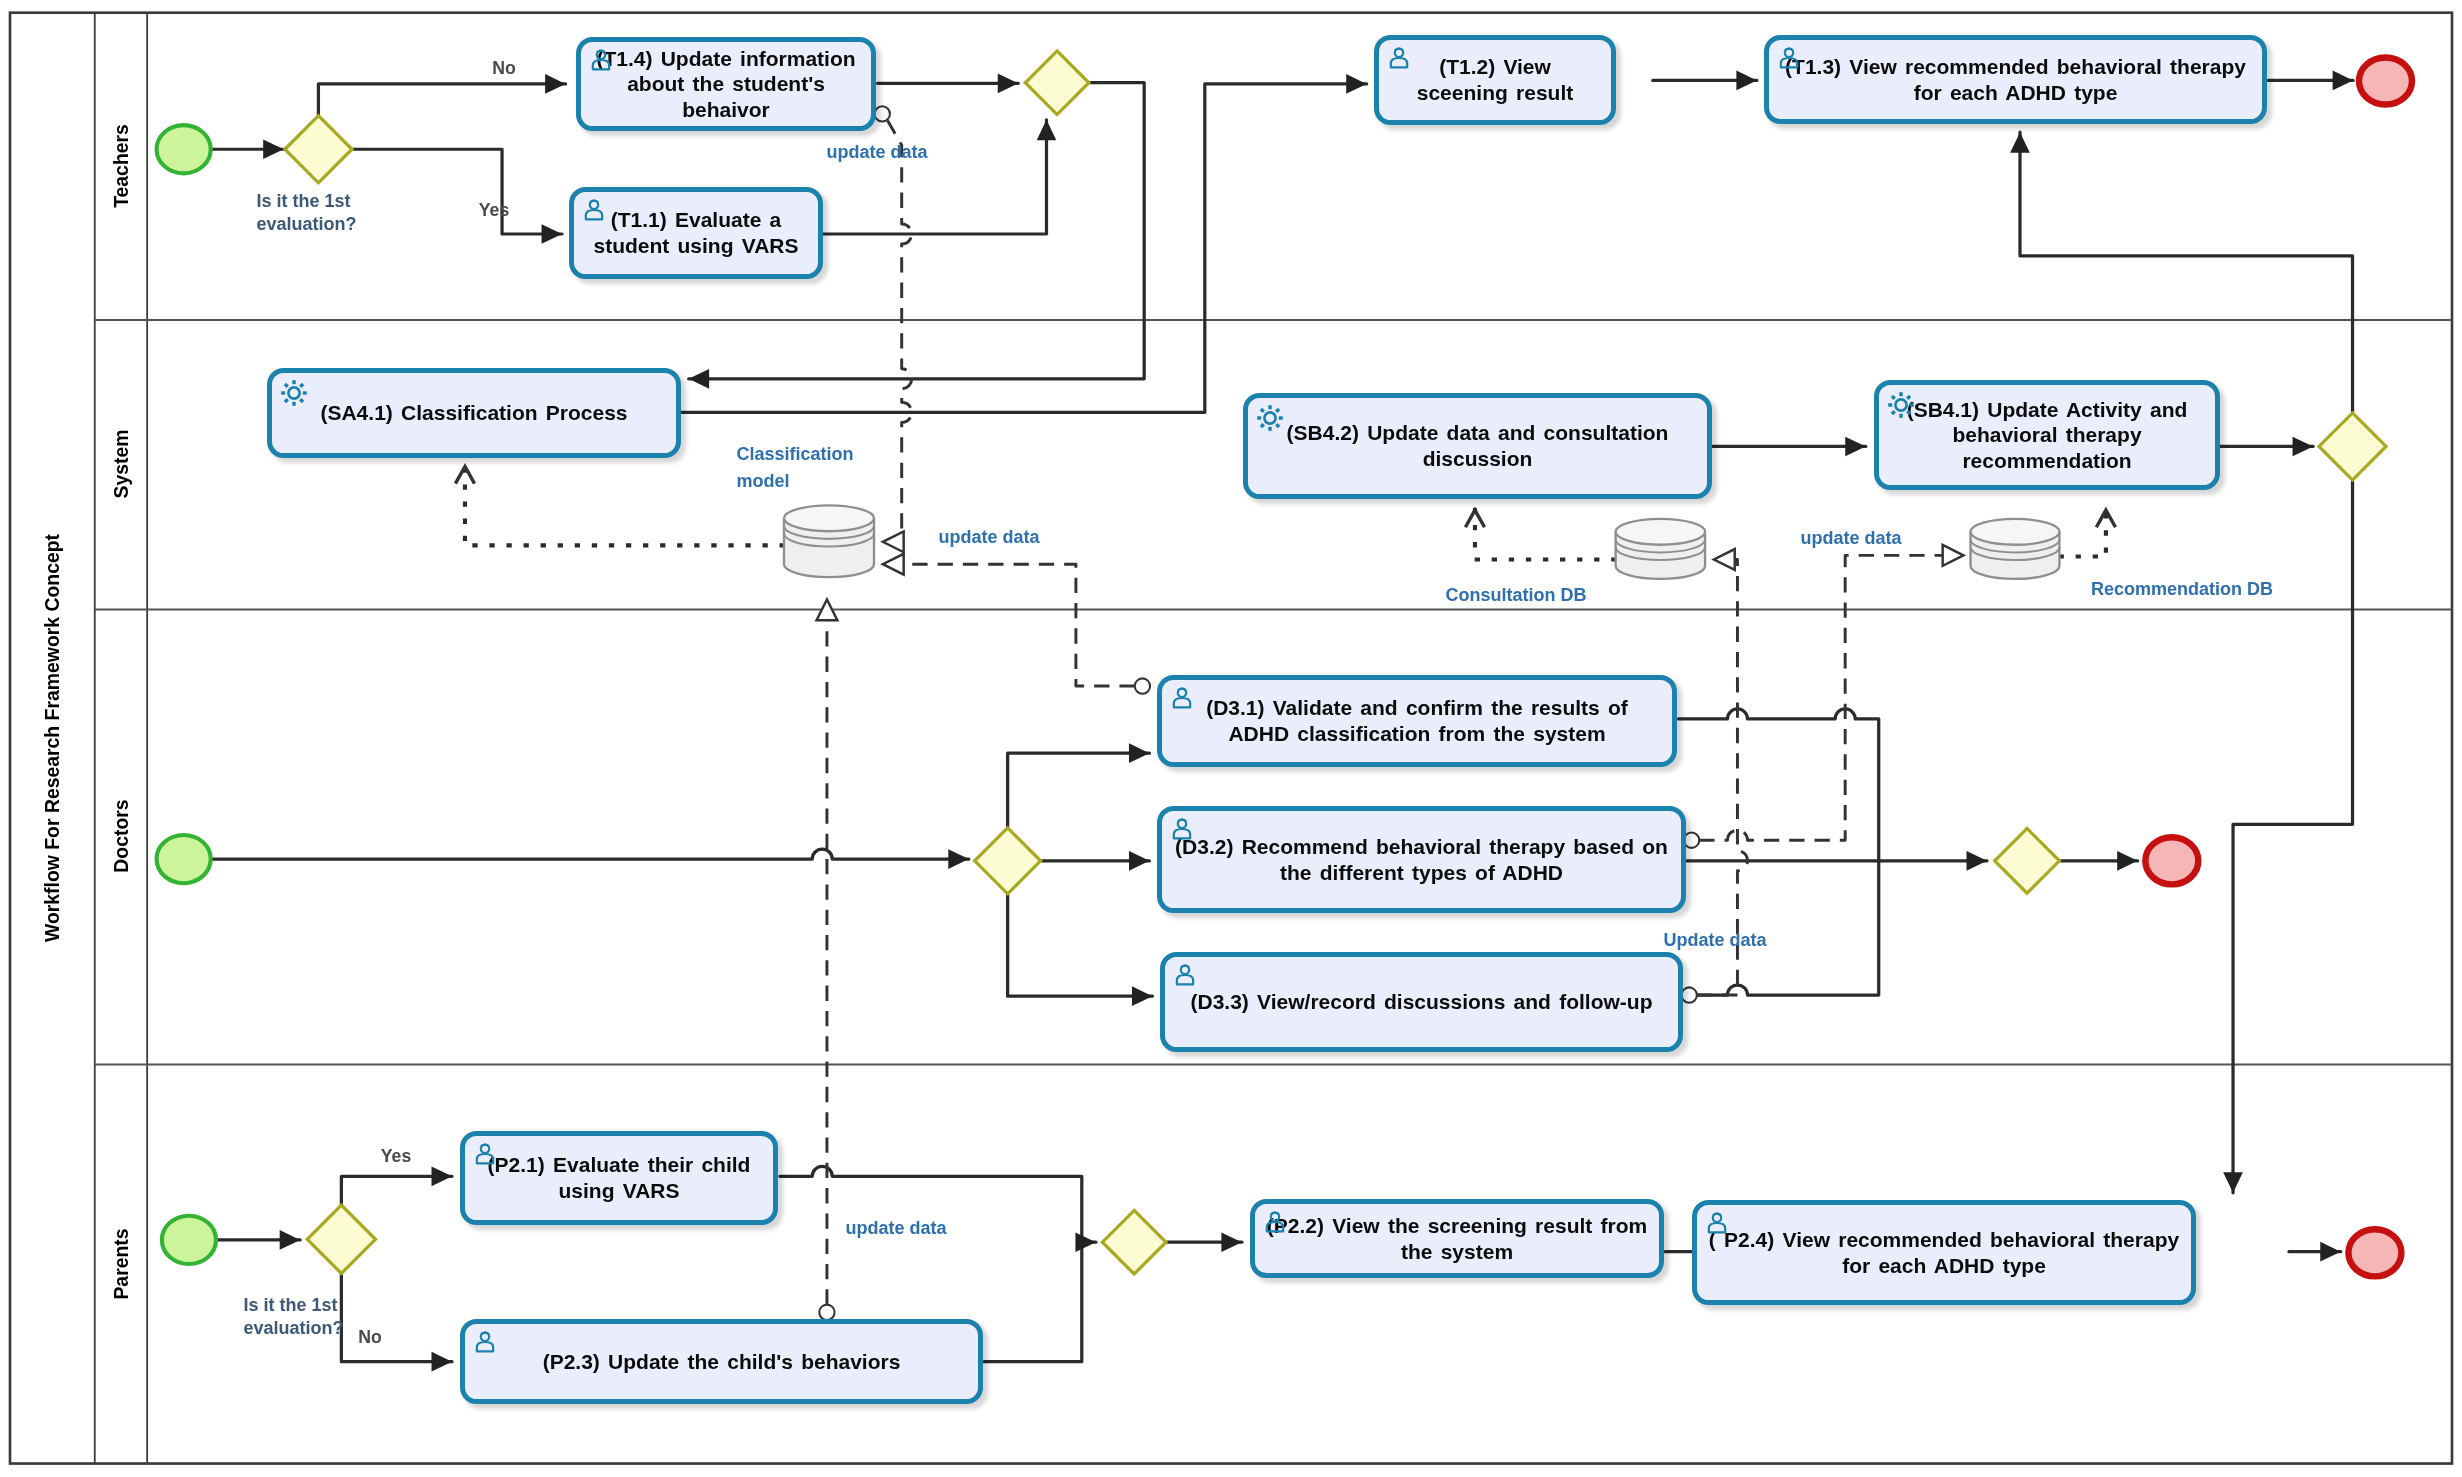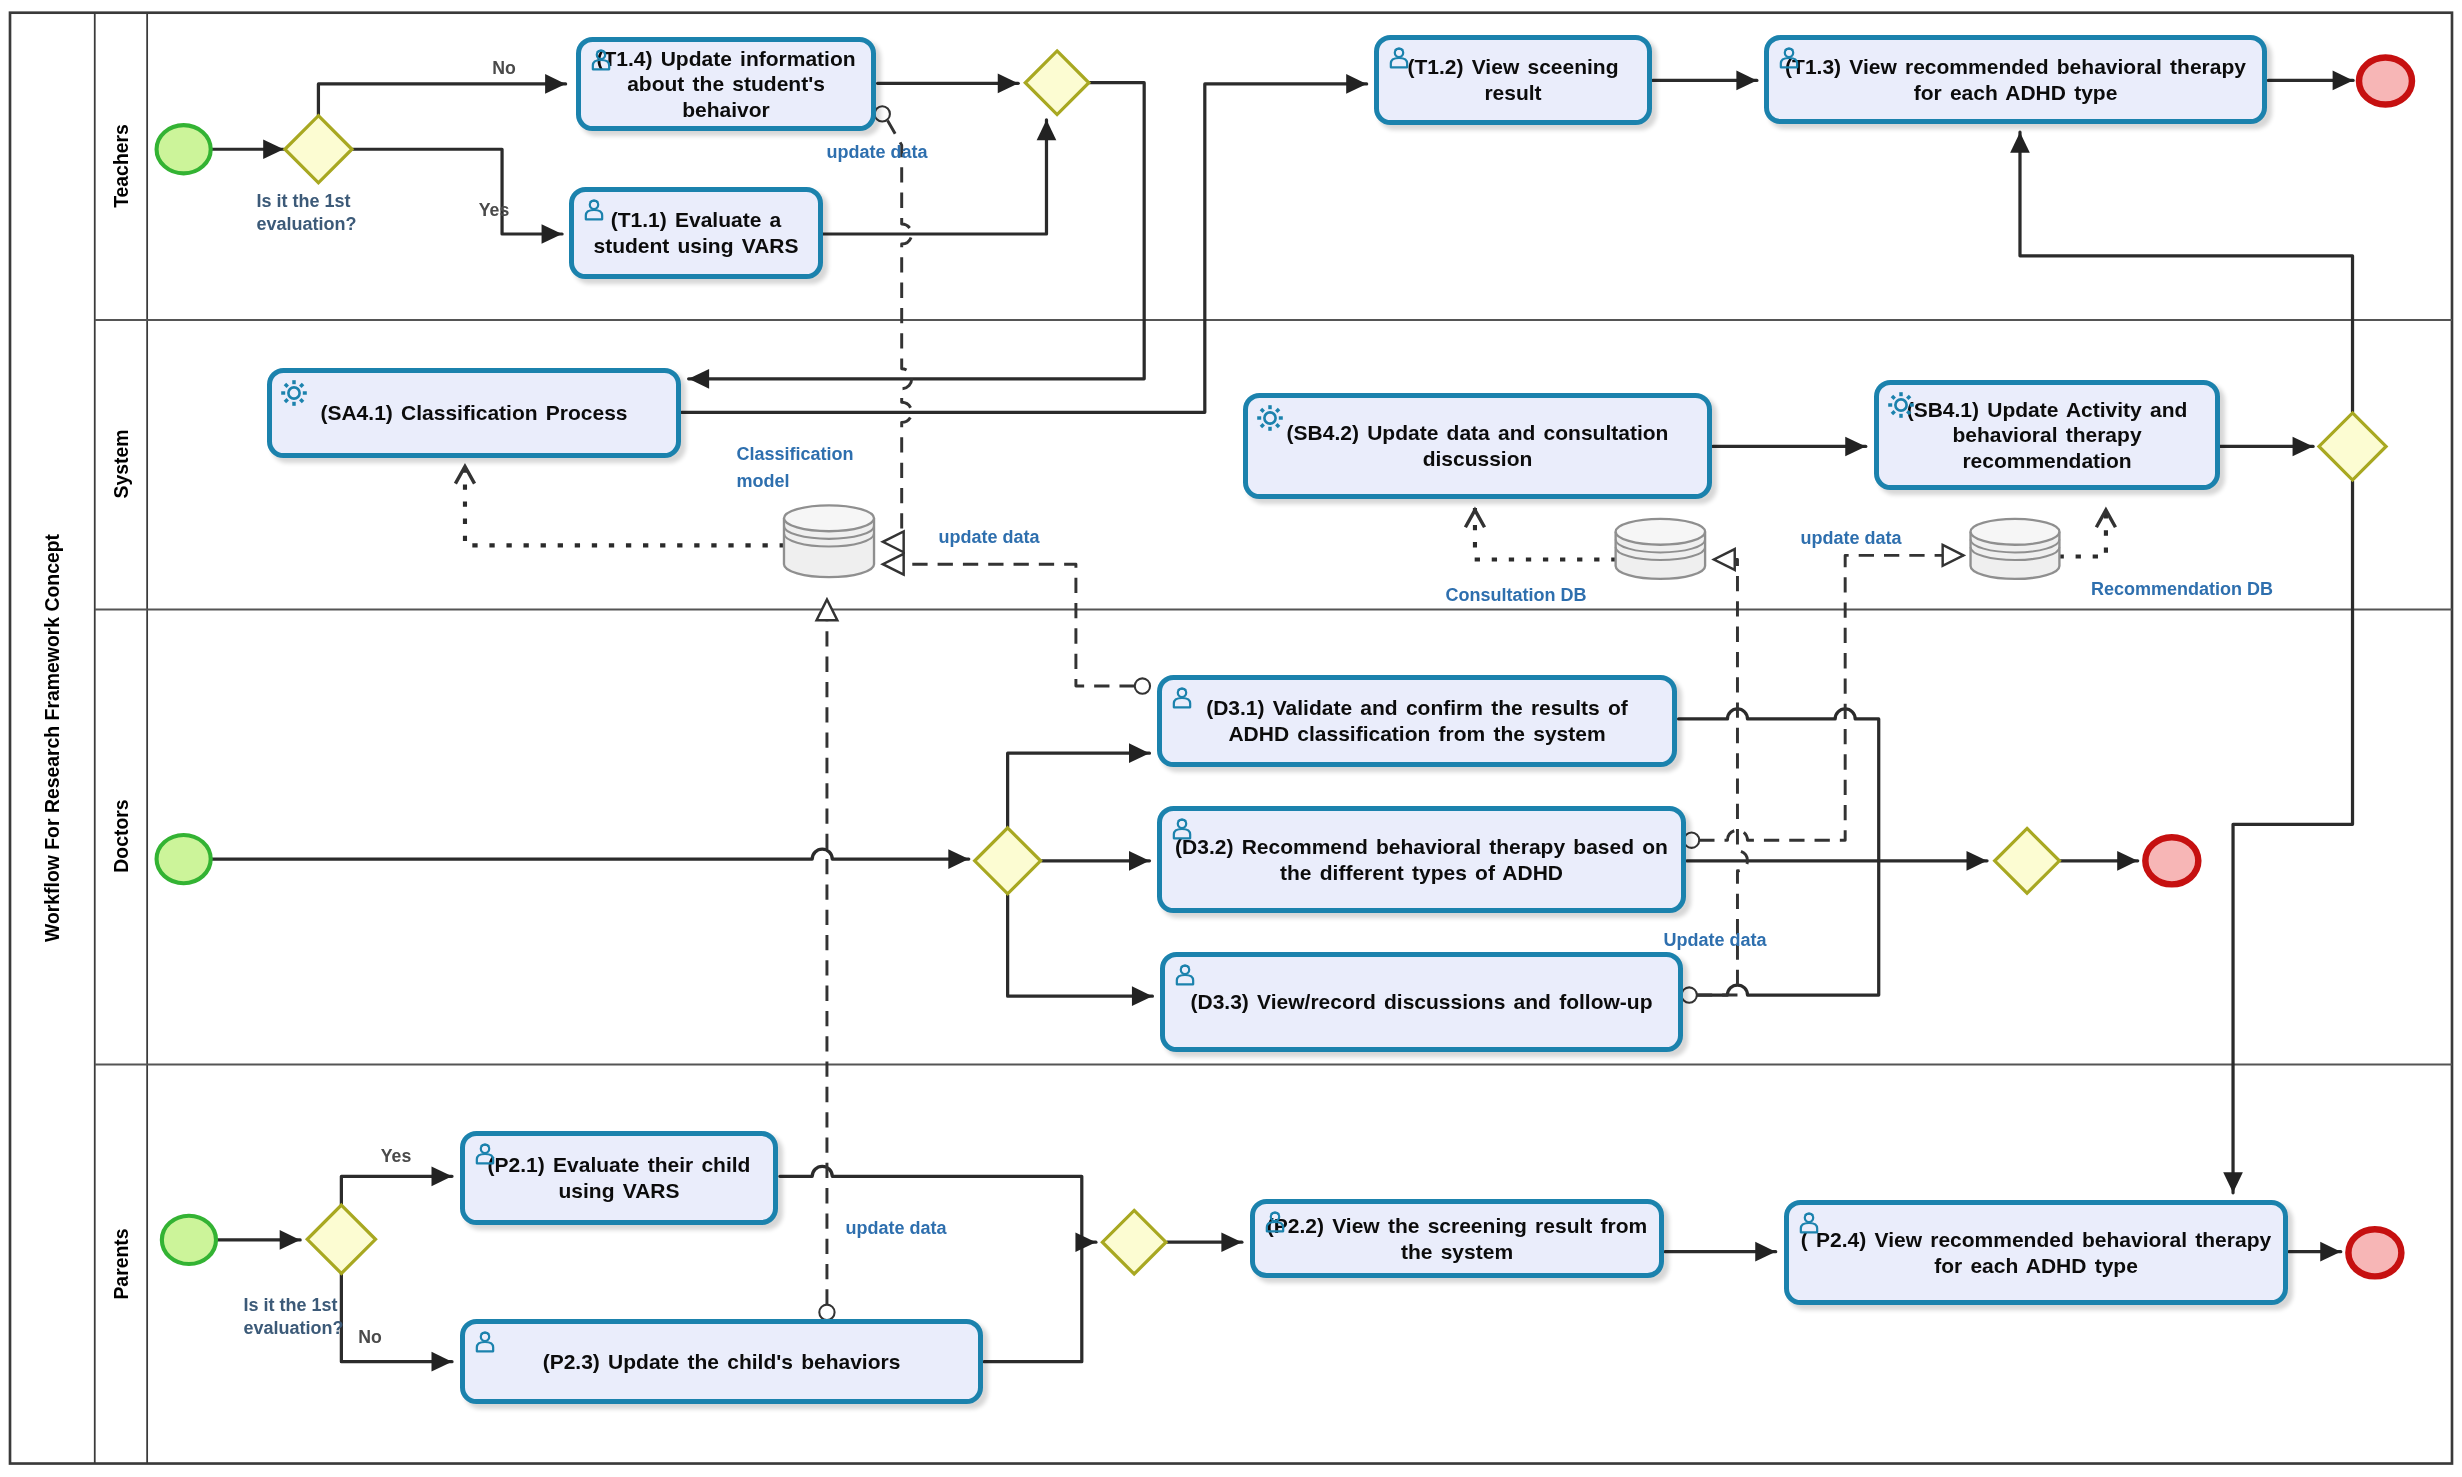--- a/index.html
+++ b/index.html
@@ -168,21 +168,21 @@
     <span>(T1.4) Update information about the student's behaivor</span>
   </div>
   <div class="task" style="left:569px;top:187px;width:254px;height:92px">
     <span class="icon"><svg width="28" height="28" viewBox="0 0 24 24" fill="none" stroke="#1b82ad" stroke-width="1.9">
           <circle cx="12" cy="7.6" r="3.6"></circle>
           <path d="M8.6,5.6 a4.4,4.4 0 0 1 6.8,0"></path>
           <path d="M5,20 v-3.4 c0,-3 3,-4.6 7,-4.6 s7,1.6 7,4.6 V20 Z" stroke-linejoin="round"></path>
         </svg></span>
     <span>(T1.1) Evaluate a student using VARS</span>
   </div>
-  <div class="task" style="left:1374px;top:35px;width:278px;height:90px">
+  <div class="task" style="left:1374px;top:35px;width:242px;height:90px">
     <span class="icon"><svg width="28" height="28" viewBox="0 0 24 24" fill="none" stroke="#1b82ad" stroke-width="1.9">
           <circle cx="12" cy="7.6" r="3.6"></circle>
           <path d="M8.6,5.6 a4.4,4.4 0 0 1 6.8,0"></path>
           <path d="M5,20 v-3.4 c0,-3 3,-4.6 7,-4.6 s7,1.6 7,4.6 V20 Z" stroke-linejoin="round"></path>
         </svg></span>
     <span>(T1.2) View sceening result</span>
   </div>
   <div class="task" style="left:1764px;top:35px;width:503px;height:89px">
     <span class="icon"><svg width="28" height="28" viewBox="0 0 24 24" fill="none" stroke="#1b82ad" stroke-width="1.9">
           <circle cx="12" cy="7.6" r="3.6"></circle>
@@ -283,21 +283,21 @@
     <span>(P2.3) Update the child's behaviors</span>
   </div>
   <div class="task" style="left:1250px;top:1199px;width:414px;height:79px">
     <span class="icon"><svg width="28" height="28" viewBox="0 0 24 24" fill="none" stroke="#1b82ad" stroke-width="1.9">
           <circle cx="12" cy="7.6" r="3.6"></circle>
           <path d="M8.6,5.6 a4.4,4.4 0 0 1 6.8,0"></path>
           <path d="M5,20 v-3.4 c0,-3 3,-4.6 7,-4.6 s7,1.6 7,4.6 V20 Z" stroke-linejoin="round"></path>
         </svg></span>
     <span>(P2.2) View the screening result from the system</span>
   </div>
-  <div class="task" style="left:1784px;top:1200px;width:504px;height:105px">
+  <div class="task" style="left:1692px;top:1200px;width:504px;height:105px">
     <span class="icon"><svg width="28" height="28" viewBox="0 0 24 24" fill="none" stroke="#1b82ad" stroke-width="1.9">
           <circle cx="12" cy="7.6" r="3.6"></circle>
           <path d="M8.6,5.6 a4.4,4.4 0 0 1 6.8,0"></path>
           <path d="M5,20 v-3.4 c0,-3 3,-4.6 7,-4.6 s7,1.6 7,4.6 V20 Z" stroke-linejoin="round"></path>
         </svg></span>
     <span>( P2.4) View recommended behavioral therapy for each ADHD type</span>
   </div>
 
   <div class="pin q wrap" style="left:327px;top:213px;width:141px">Is it the 1st evaluation?</div>
   <div class="pin q wrap" style="left:314px;top:1317px;width:141px">Is it the 1st evaluation?</div>

